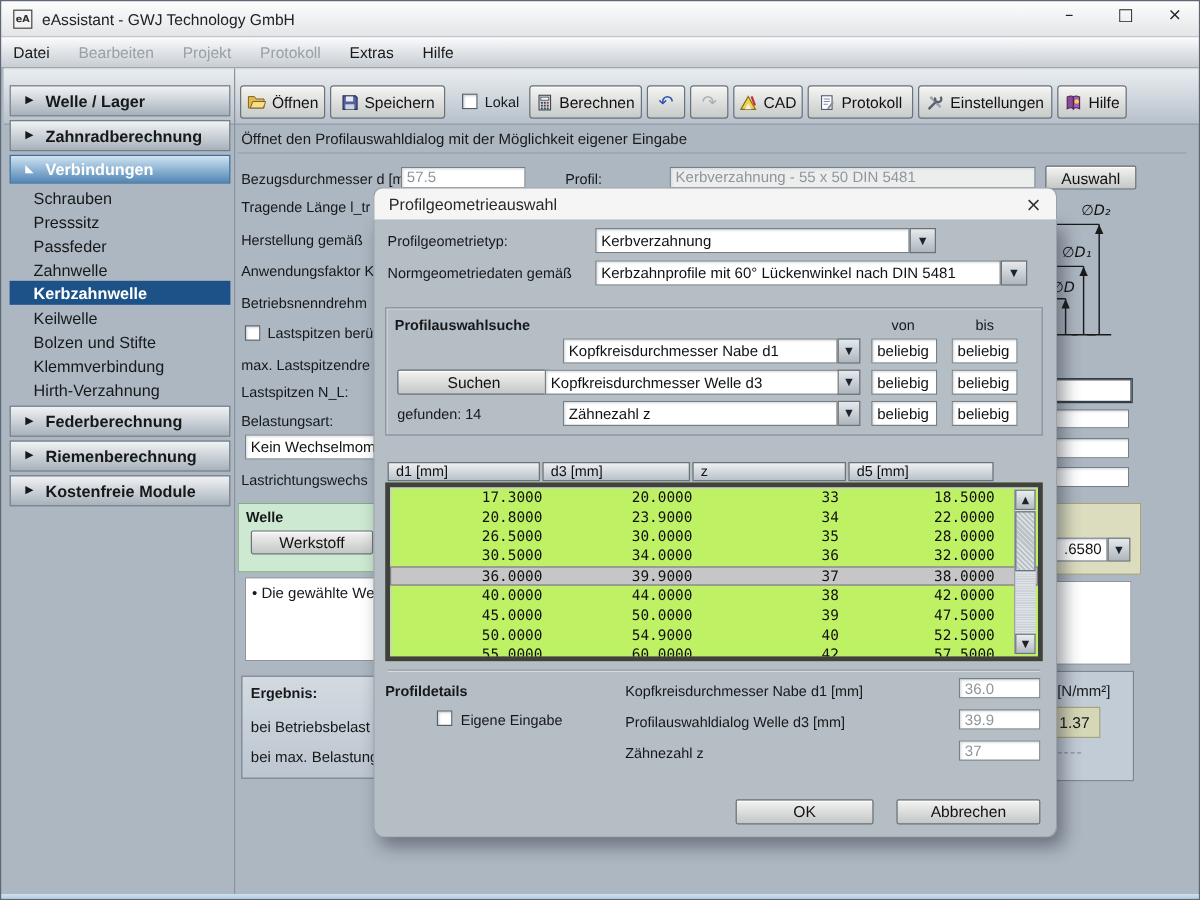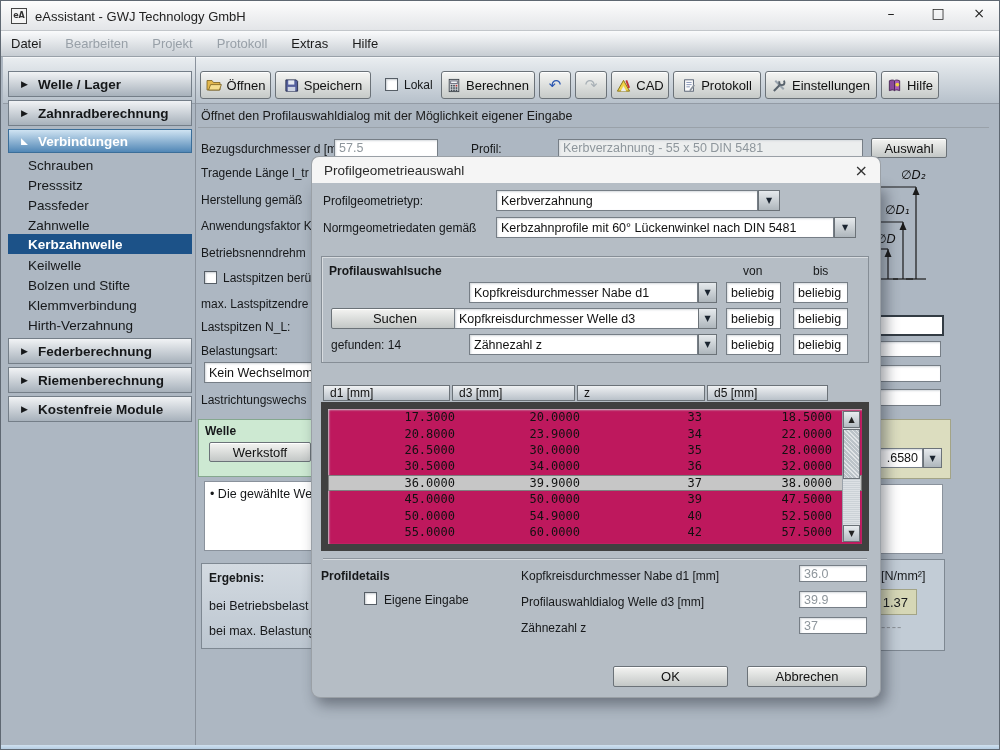--- a/index.html
+++ b/index.html
@@ -45,21 +45,21 @@
 
   
   .dialog-title { left:310px; top:155px; width:570px; height:27px; background:#f5f5f5; border-radius:8px 8px 0 0; border:1px solid #9aa0a6; border-bottom:none; display:flex; align-items:center; padding:0 12px; font-size:13.5px; color:#2a2a2a; z-index:50; }
   .dialog-close { margin-left:auto; font:16px "DejaVu Sans",sans-serif; color:#333; }
   .dialog-body { left:310px; top:182px; width:570px; height:515px; background:#b5bdc5; border:1px solid #9aa0a6; border-top:none; border-radius:0 0 9px 9px; box-shadow:5px 7px 14px rgba(30,36,46,0.45); z-index:49; }
   .gbox { border:1px solid #868e96; box-shadow:inset 1px 1px 0 #d8dce0; }
   .bold { font-weight:bold; }
 
   
   .hdrbtn { background:linear-gradient(#eff1f3,#b9c1c9); border:1px solid #6b7278; font-size:12px; color:#111; display:flex; align-items:center; padding-left:6px; height:16px; }
-  .tlist { background:#be185d; border:7px solid #404040; box-shadow:inset 1px 1px 2px #c8ccd0; overflow:hidden; }
+  .tlist { background:#bef264; border:4px solid #404040; box-shadow:inset 1px 1px 2px #c8ccd0; overflow:hidden; }
   .trow { display:grid; grid-template-columns:127px 125px 122px 130px; height:16.4px; align-items:center; font:12px "DejaVu Sans Mono",monospace; color:#111; }
   .trow.sel { background:#c6c6c6; outline:1px solid #7e7e7e; outline-offset:-1px; }
   .tcell { text-align:right; }
   .sbar { position:absolute; right:2px; top:2px; bottom:2px; width:18px; background:repeating-linear-gradient(0deg,#ccd2d7 0 1px,#dde1e5 1px 2px); border-left:1px solid #9aa2aa; }
   .sbtn { position:absolute; left:0; width:17px; height:17px; background:linear-gradient(#e9edf0,#b3bbc2); border:1px solid #6b7278; font-size:8px; color:#222; display:flex; align-items:center; justify-content:center; font-family:"DejaVu Sans",sans-serif; }
   .sthumb { position:absolute; left:0; top:18px; width:17px; height:50px; background:#bcc3c9 repeating-linear-gradient(45deg,rgba(255,255,255,.55) 0 1px,rgba(0,0,0,0) 1px 3px); border:1px solid #6b7278; }
 
   .beige { background:#dcddbf; border:1px solid #a3a486; }
   .mono-num { font-family:"DejaVu Sans Mono",monospace; }
   .dim-label { font:italic 12px "DejaVu Sans",sans-serif; fill:#111; }
@@ -332,20 +332,26 @@
           <div class="tcell">36</div>
           <div class="tcell">32.0000</div>
         </div>
         <div class="trow sel">
           <div class="tcell">36.0000</div>
           <div class="tcell">39.9000</div>
           <div class="tcell">37</div>
           <div class="tcell">38.0000</div>
         </div>
         <div class="trow">
+          <div class="tcell">40.0000</div>
+          <div class="tcell">44.0000</div>
+          <div class="tcell">38</div>
+          <div class="tcell">42.0000</div>
+        </div>
+        <div class="trow">
           <div class="tcell">45.0000</div>
           <div class="tcell">50.0000</div>
           <div class="tcell">39</div>
           <div class="tcell">47.5000</div>
         </div>
         <div class="trow">
           <div class="tcell">50.0000</div>
           <div class="tcell">54.9000</div>
           <div class="tcell">40</div>
           <div class="tcell">52.5000</div>

